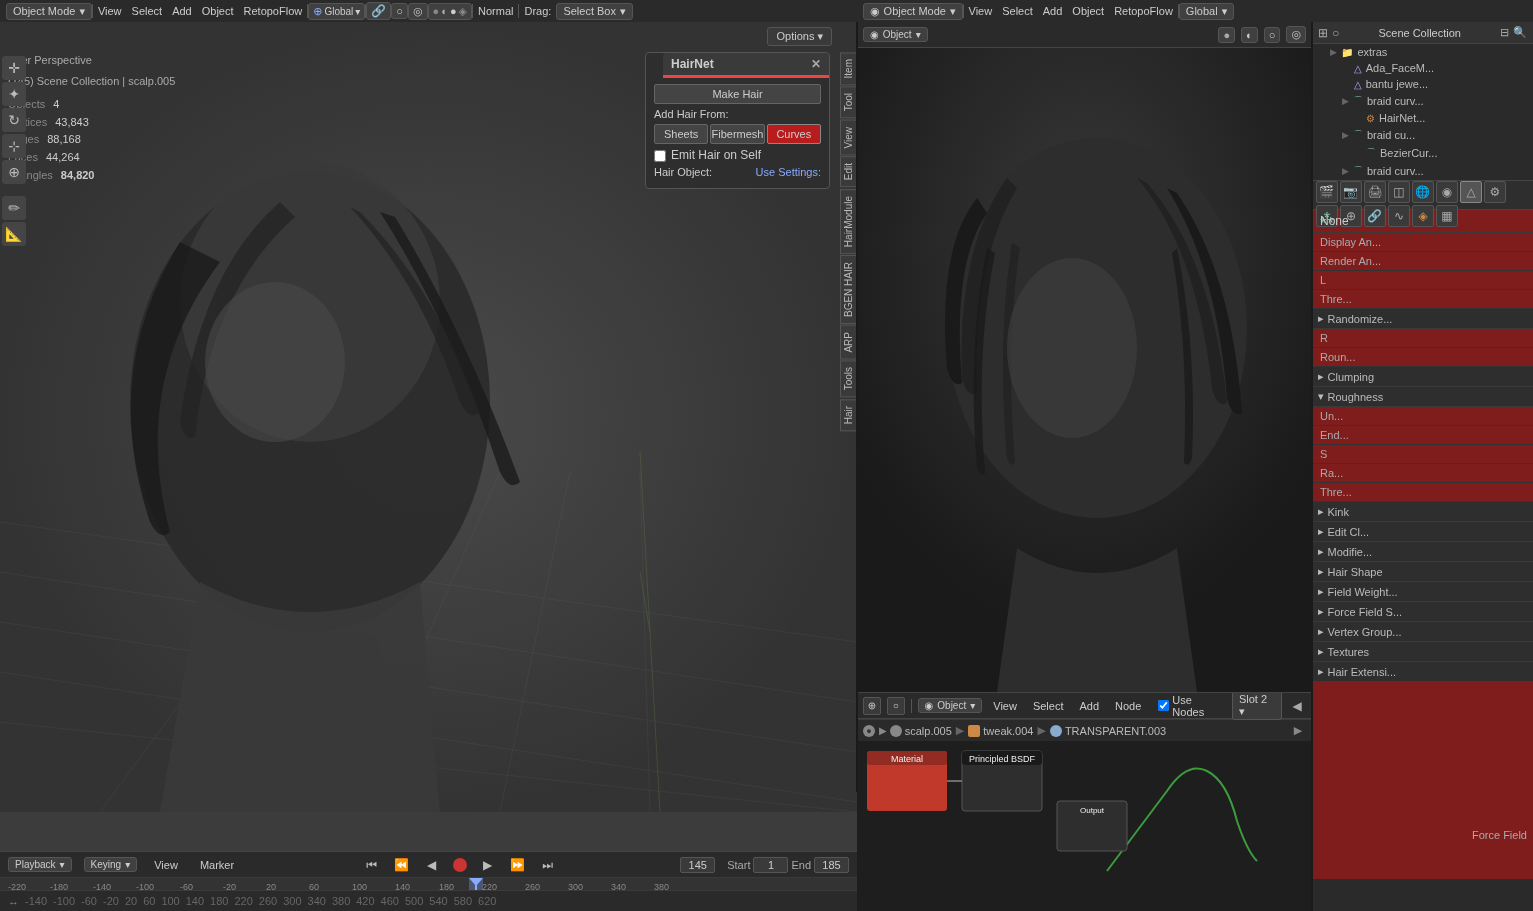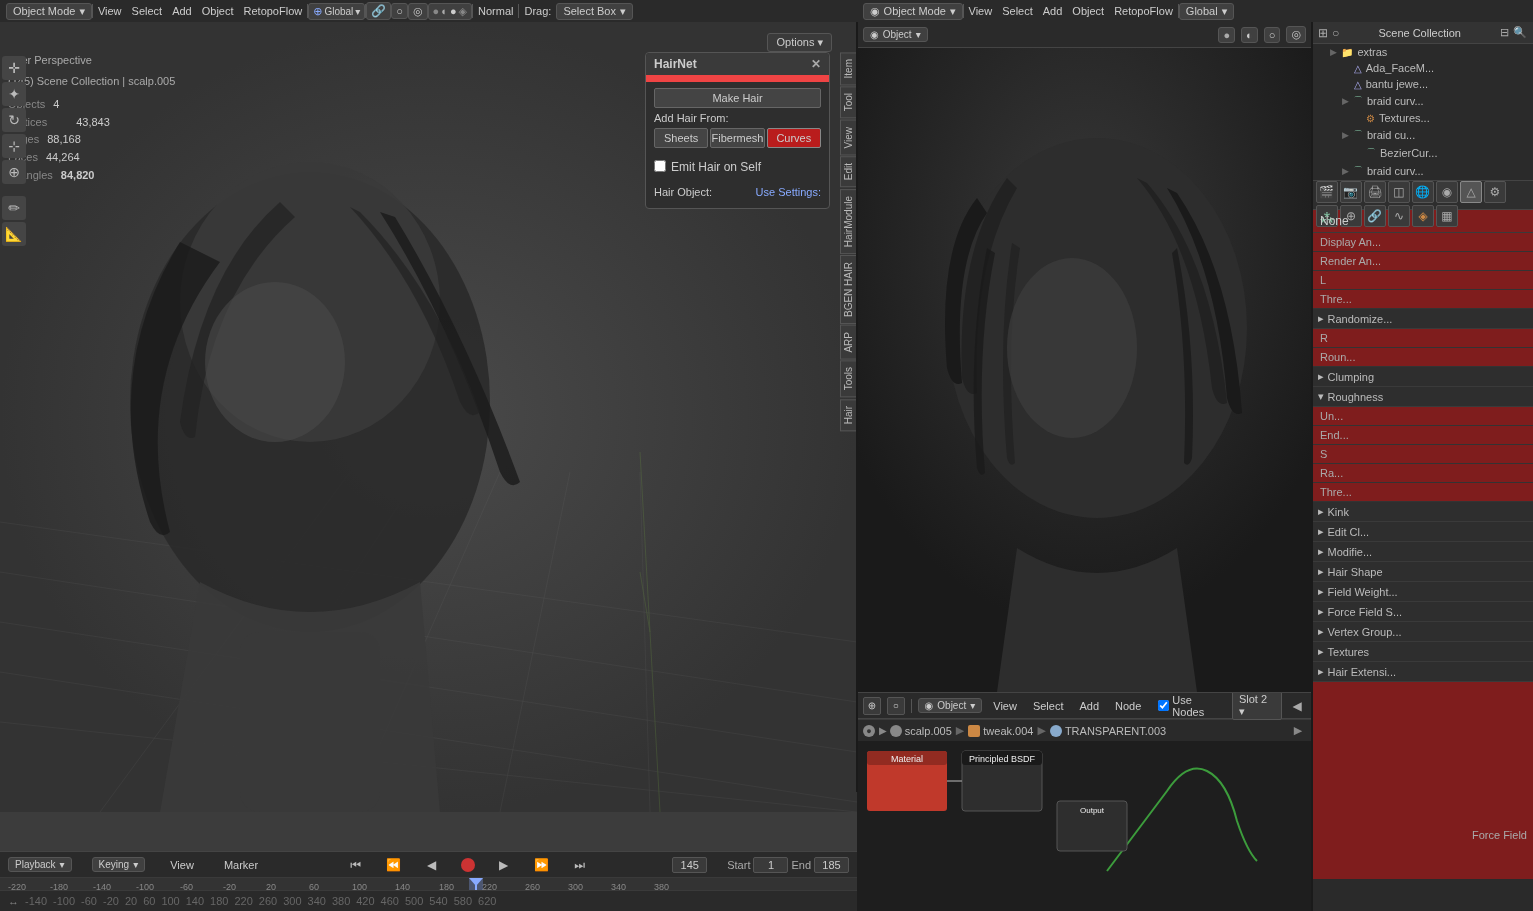--- a/index.html
+++ b/index.html
@@ -109,22 +109,23 @@
       border-radius: 4px;
       z-index: 20;
       padding-bottom: 4px;
     }
     .hairnet-header {
       background: #3a3a3a;
       padding: 4px 8px;
       display: flex;
       align-items: center;
       justify-content: space-between;
-      border-bottom: 7px solid #ef4444;
+      border-bottom: 3px solid #ef4444;
       border-radius: 4px 4px 0 0;
+      margin-left: 17px;
     }
     .hairnet-header span {
       font-size: 12px;
       color: #ccc;
       font-weight: bold;
     }
     .hairnet-body {
       padding: 6px 8px;
     }
     .hairnet-section-label {
@@ -160,23 +161,23 @@
       color: #ccc;
       font-size: 11px;
       padding: 3px 6px;
       text-align: center;
       cursor: pointer;
       border-radius: 2px;
       margin-bottom: 4px;
     }
     .hairnet-checkbox-row {
       display: flex;
-      align-items: flex-start;
+      align-items: flex-end;
       gap: 5px;
-      margin: 12px 0;
+      margin: 4px 0;
     }
     .hairnet-checkbox-row input[type="checkbox"] {
       width: 12px;
       height: 12px;
       cursor: pointer;
     }
     .hairnet-field-row {
       display: flex;
       align-items: center;
       justify-content: space-between;
@@ -278,21 +279,21 @@
       width: 857px;
       height: 60px;
       background: #2a2a2a;
       border-top: 1px solid #444;
     }
     .timeline-controls {
       height: 26px;
       display: flex;
       align-items: center;
       padding: 0 8px;
-      gap: 20px;
+      gap: 12px;
       border-bottom: 1px solid #3a3a3a;
     }
     .timeline-scrubber {
       height: 34px;
       position: relative;
       background: #333;
       overflow: hidden;
     }
 
     
@@ -512,37 +513,37 @@
 
   <div class="stats-overlay" style="top:30px;">
     <div style="color:#aaa;font-size:11px;margin-bottom:3px;">User Perspective</div>
     <div style="color:#aaa;font-size:11px;margin-bottom:6px;">(145) Scene Collection | scalp.005</div>
     <div style="display:flex;gap:8px;">
       <span style="color:#888;">Objects</span>
       <span style="color:#ccc;">4</span>
     </div>
     <div style="display:flex;gap:8px;">
       <span style="color:#888;">Vertices</span>
-      <span style="color:#ccc;margin-left:21px;">43,843</span>
+      <span style="color:#ccc;">43,843</span>
     </div>
     <div style="display:flex;gap:8px;">
       <span style="color:#888;">Edges</span>
       <span style="color:#ccc;">88,168</span>
     </div>
     <div style="display:flex;gap:8px;">
       <span style="color:#888;">Faces</span>
       <span style="color:#ccc;">44,264</span>
     </div>
     <div style="display:flex;gap:8px;">
       <span style="color:#888;">Triangles</span>
       <span style="color:#ccc;font-weight:bold;">84,820</span>
     </div>
   </div>
 
-  <div style="position:absolute;top:11px;right:25px;background:#3a3a3a;border:1px solid #555;border-radius:3px;padding:2px 8px;font-size:11px;color:#ccc;cursor:pointer;z-index:20;">
+  <div style="position:absolute;top:5px;right:25px;background:#3a3a3a;border:1px solid #555;border-radius:3px;padding:2px 8px;font-size:11px;color:#ccc;cursor:pointer;z-index:20;">
     <span>Options</span>
     <span>▾</span>
   </div>
 
   <div style="position:absolute;top:35px;right:35px;z-index:15;">
     <svg width="70" height="70">
       <circle cx="35" cy="35" r="30" fill="none" stroke="#666" stroke-width="1" opacity="0.5"></circle>
 
       <line x1="35" y1="35" x2="60" y2="35" stroke="#cc4444" stroke-width="2"></line>
       <circle cx="62" cy="35" r="5" fill="#cc4444"></circle>
@@ -761,21 +762,21 @@
       <span>bantu jewe...</span>
     </div>
     <div class="tree-item tree-indent2">
       <span style="font-size:9px;color:#666;">▶</span>
       <span style="font-size:10px;color:#88ccaa;">⌒</span>
       <span>braid curv...</span>
     </div>
     <div class="tree-item" style="margin-left:36px;">
       <span style="width:8px;"></span>
       <span style="font-size:10px;color:#cc8844;">⚙</span>
-      <span>Textures...</span>
+      <span>HairNet...</span>
     </div>
     <div class="tree-item tree-indent2">
       <span style="font-size:9px;color:#666;">▶</span>
       <span style="font-size:10px;color:#88ccaa;">⌒</span>
       <span>braid cu...</span>
     </div>
     <div class="tree-item" style="margin-left:36px;">
       <span style="width:8px;"></span>
       <span style="font-size:10px;color:#88ccaa;">⌒</span>
       <span>BezierCur...</span>

